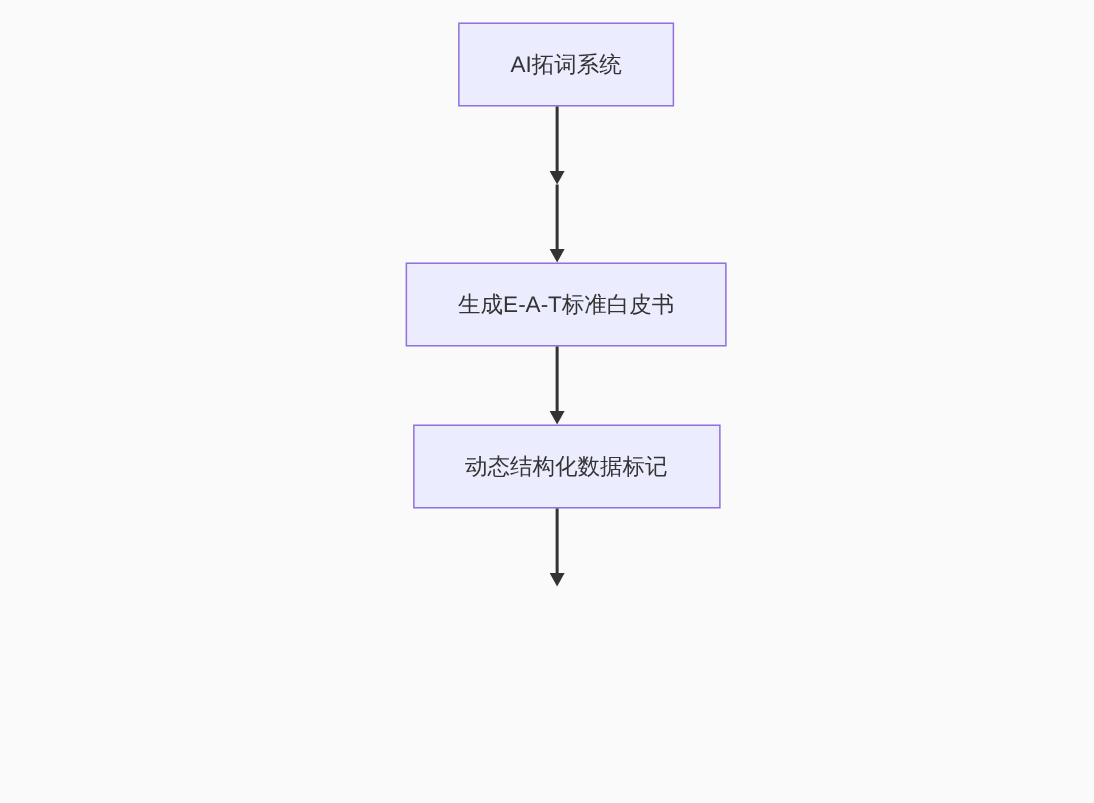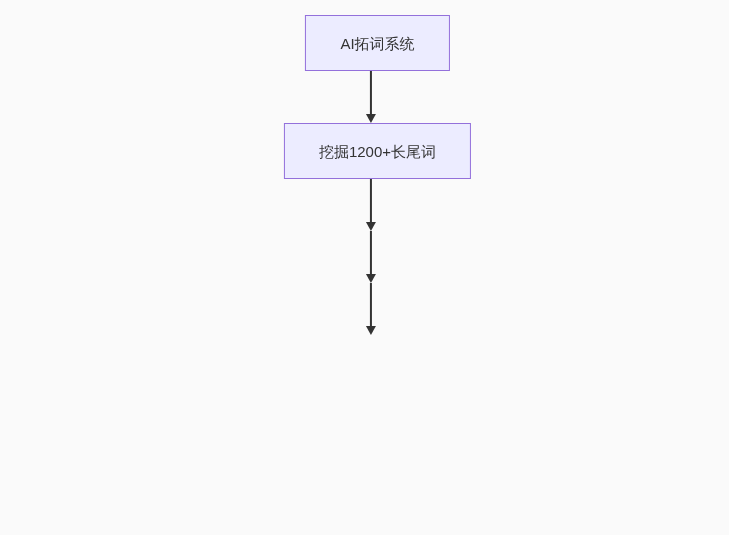--- a/index.html
+++ b/index.html
@@ -77,35 +77,38 @@
 
     <div class="node">
       <span>AI拓词系统</span>
     </div>
 
     <div class="arrow">
       <div class="shaft"></div>
       <div class="head"></div>
     </div>
 
+
+    <div class="arrow">
+      <div class="shaft"></div>
+      <div class="head"></div>
+    </div>
+
     <div class="node">
-      <span>挖掘1200+长尾词</span>
+      <span>生成E-A-T标准白皮书</span>
     </div>
 
     <div class="arrow">
       <div class="shaft"></div>
       <div class="head"></div>
     </div>
 
-
-    <div class="arrow">
-      <div class="shaft"></div>
-      <div class="head"></div>
+    <div class="node">
+      <span>动态结构化数据标记</span>
     </div>
-
 
     <div class="arrow">
       <div class="shaft"></div>
       <div class="head"></div>
     </div>
 
 
   </div>
 </div>
 

